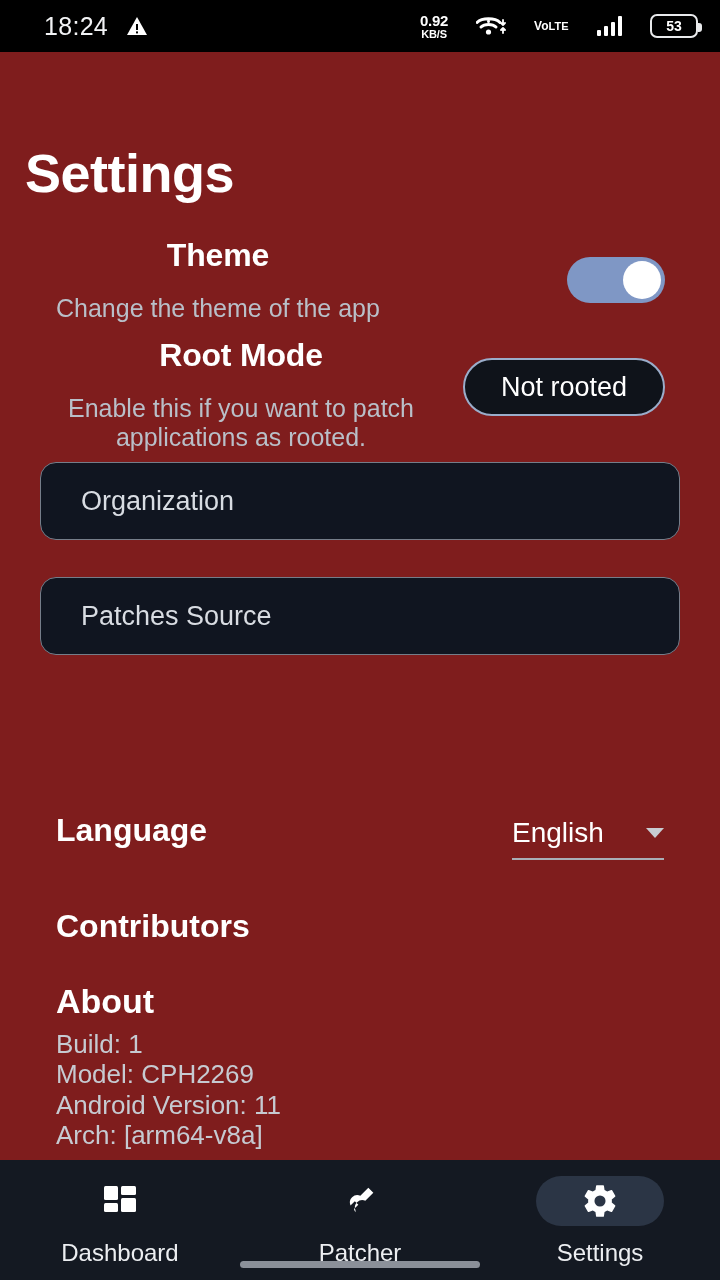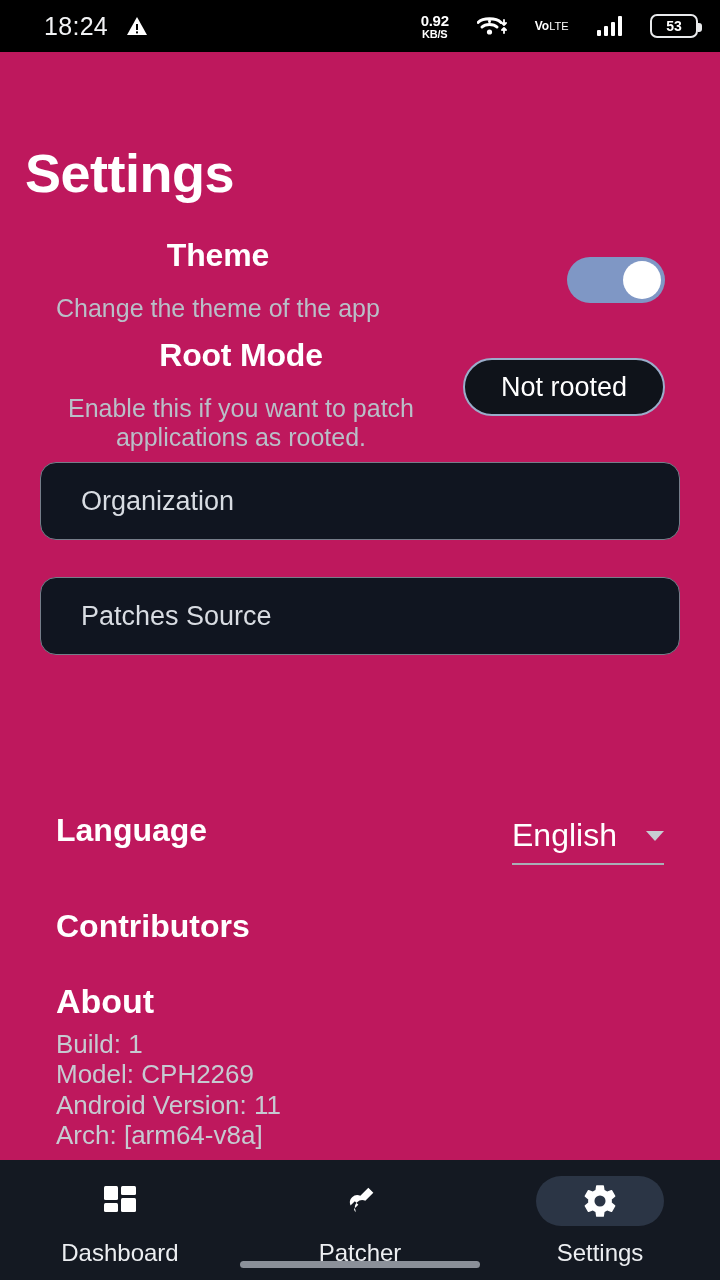--- a/index.html
+++ b/index.html
@@ -2,40 +2,40 @@
 <html><head>
 <meta charset="utf-8">
 <style>
   * { margin:0; padding:0; box-sizing:border-box; }
   html, body {
     width:720px; height:1280px;
     background:#0d1016;
     font-family:"Liberation Sans", sans-serif;
     overflow:hidden;
   }
-  .phone { position:relative; width:720px; height:1280px; background:#be185d; }
+  .phone { position:relative; width:720px; height:1280px; background:#7f1d1d; }
 
   
   .statusbar {
     position:absolute; top:0; left:0; width:720px; height:52px;
     background:#000000;
     display:flex; align-items:center; justify-content:space-between;
     padding:0 22px 0 44px;
   }
   .sb-left { display:flex; align-items:center; gap:18px; }
   .sb-time { color:#f2f3f5; font-size:25px; letter-spacing:.3px; }
   .warn-tri { width:22px; height:20px; position:relative; }
   .warn-tri svg { display:block; }
   .sb-right { display:flex; align-items:center; gap:28px; }
   .netspeed { display:flex; flex-direction:column; align-items:center; line-height:1; color:#fff; }
   .netspeed .n1 { font-size:15px; font-weight:bold; letter-spacing:-.3px; }
   .netspeed .n2 { font-size:11px; font-weight:bold; margin-top:1px; letter-spacing:-.2px; }
   .volte { display:flex; align-items:center; line-height:1; color:#fff; }
   .volte .v1 { font-size:12px; font-weight:bold; }
-  .volte .v2 { font-size:11px; font-weight:normal; margin-top:1px; }
+  .volte .v2 { font-size:11px; font-weight:bold; margin-top:1px; }
   .bars { display:flex; align-items:flex-end; gap:2.5px; height:20px; }
   .bars i { display:block; width:4.5px; background:#fff; border-radius:1px; }
   .bars i:nth-child(1){height:6px;} .bars i:nth-child(2){height:10px;}
   .bars i:nth-child(3){height:14px;} .bars i:nth-child(4){height:20px;}
   .battery {
     width:48px; height:24px; border:2px solid #e9eaec; border-radius:7px;
     display:flex; align-items:center; justify-content:center; position:relative;
   }
   .battery::after{
     content:""; position:absolute; right:-6px; top:7px; width:4px; height:9px;
@@ -89,21 +89,21 @@
   
   .lang-label {
     position:absolute; left:56px; top:760px;
     color:#ffffff; font-size:32px; font-weight:bold;
   }
   .lang-select {
     position:absolute; left:512px; top:765px; width:152px;
     display:flex; align-items:center; justify-content:space-between;
     padding-bottom:9px; border-bottom:2px solid #a9aeb6;
   }
-  .lang-select .lv { color:#ffffff; font-size:32px;text-align:center; }
+  .lang-select .lv { color:#ffffff; font-size:28px;text-align:center; }
   .caret {
     width:0; height:0; border-left:9px solid transparent;
     border-right:9px solid transparent; border-top:10px solid #c8ccd2;
   }
 
   .contributors {
     position:absolute; left:56px; top:856px;
     color:#ffffff; font-size:32px; font-weight:bold;
   }
 

